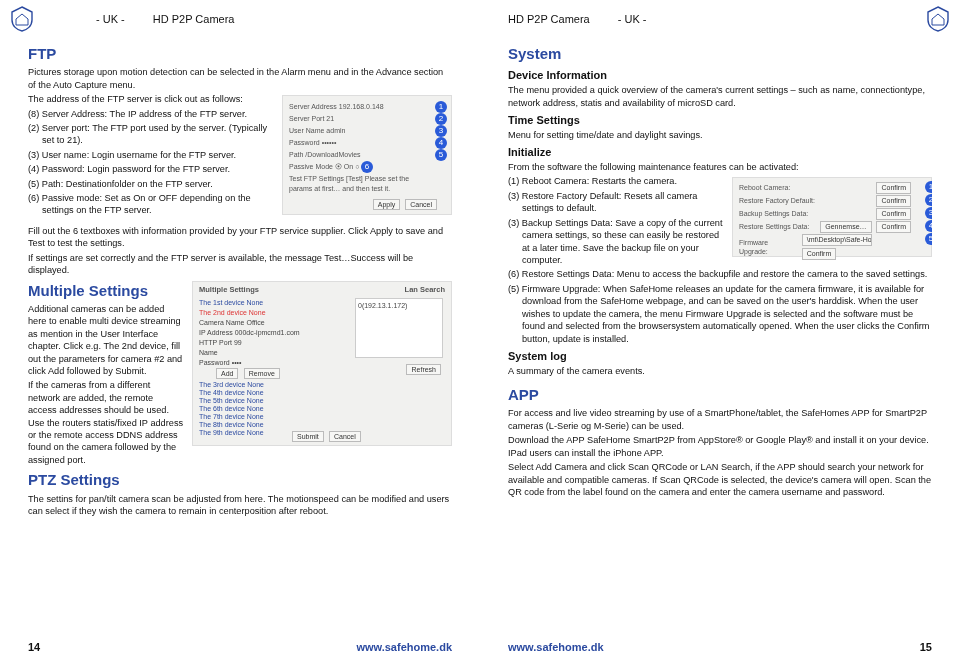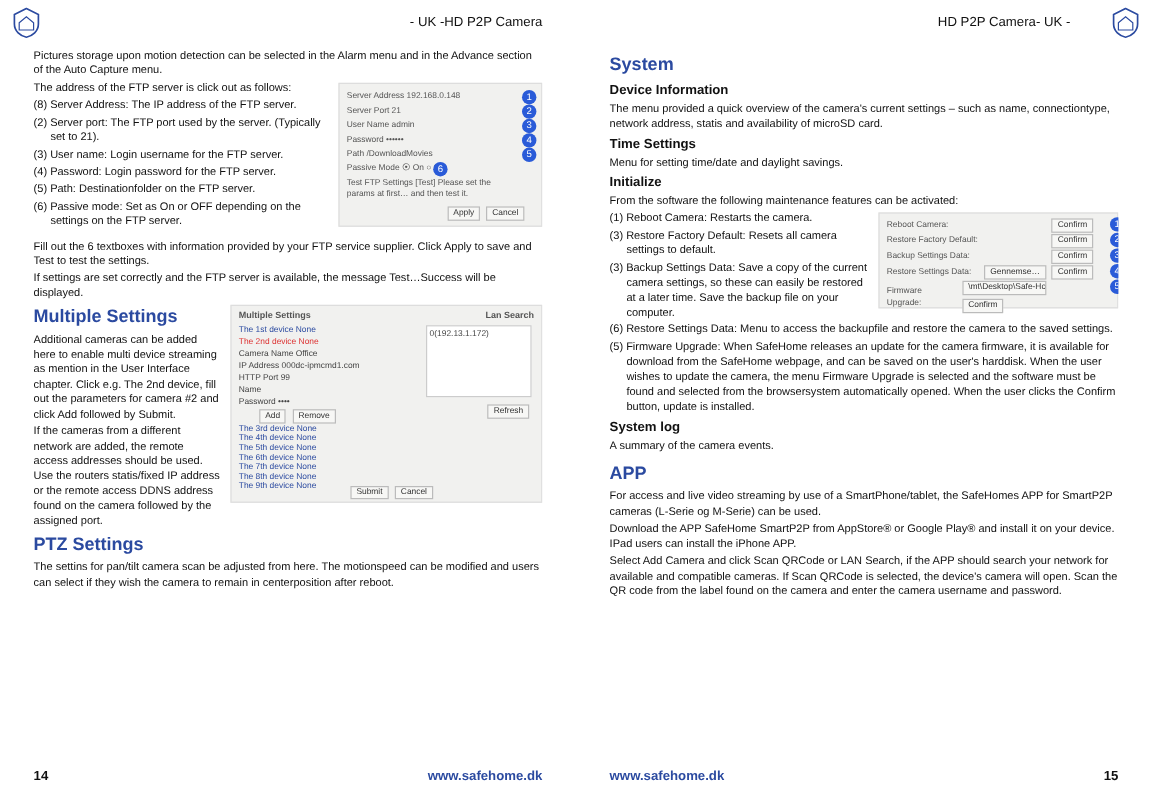--- a/index.html
+++ b/index.html
@@ -18,23 +18,24 @@
     height: 671px;
     padding: 12px 28px 16px 28px;
     position: relative;
     display: flex;
     flex-direction: column;
   }
   .page + .page { border-left: none; }
   .topbar {
     display: flex;
     align-items: flex-start;
-    justify-content: flex-end;
+    justify-content: flex-start;
     font-size: 11px;
     height: 28px;
+    gap: 28px;
   }
   .topbar .uk { color: #111; }
   .topbar .center { color: #111; }
   .logo {
     width: 24px; height: 26px;
     position: absolute;
   }
   .logo svg { display:block; }
   .page-left  .logo { left: 10px; top: 6px; }
   .page-right .logo { right: 10px; top: 6px; }
@@ -105,20 +106,21 @@
       </svg>
   </div>
   <div class="topbar">
     <span style="width:40px"></span>
     <span class="uk">- UK -</span>
     <span class="center">HD P2P Camera</span>
   </div>
 
   <div class="content clearfix">
 
+    <h2 class="sec">FTP</h2>
     <p>Pictures storage upon motion detection can be selected in the Alarm menu and in the Advance section of the Auto Capture menu.</p>
 
     <div class="figbox ftpfig fr">
       <div class="row" style="top:6px">Server Address  192.168.0.148</div>
       <div class="row" style="top:18px">Server Port  21</div>
       <div class="row" style="top:30px">User Name  admin</div>
       <div class="row" style="top:42px">Password  ••••••</div>
       <div class="row" style="top:54px">Path  /DownloadMovies</div>
       <div class="row" style="top:66px">Passive Mode   ⦿ On  ○ Off</div>
       <div class="row" style="top:78px">Test FTP Settings   [Test]  Please set the params at first… and then test it.</div>

